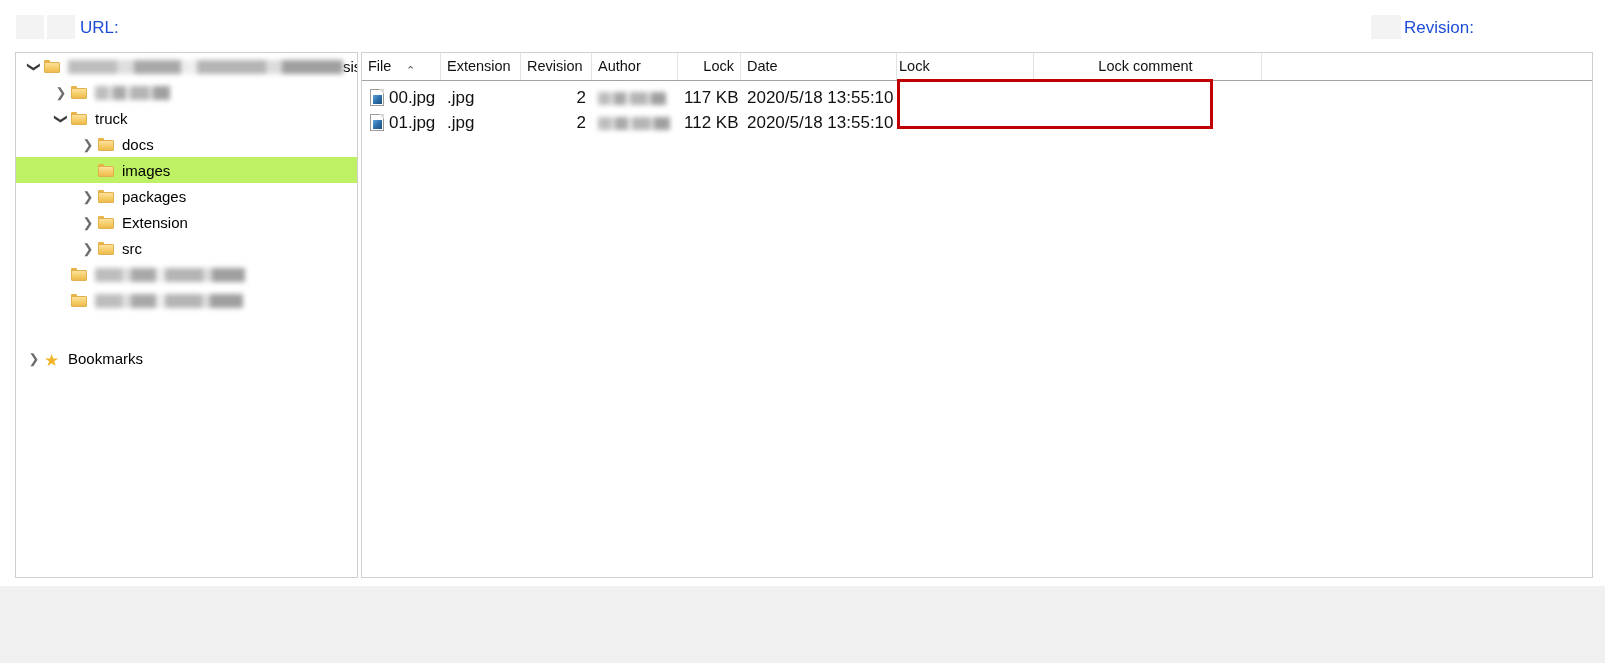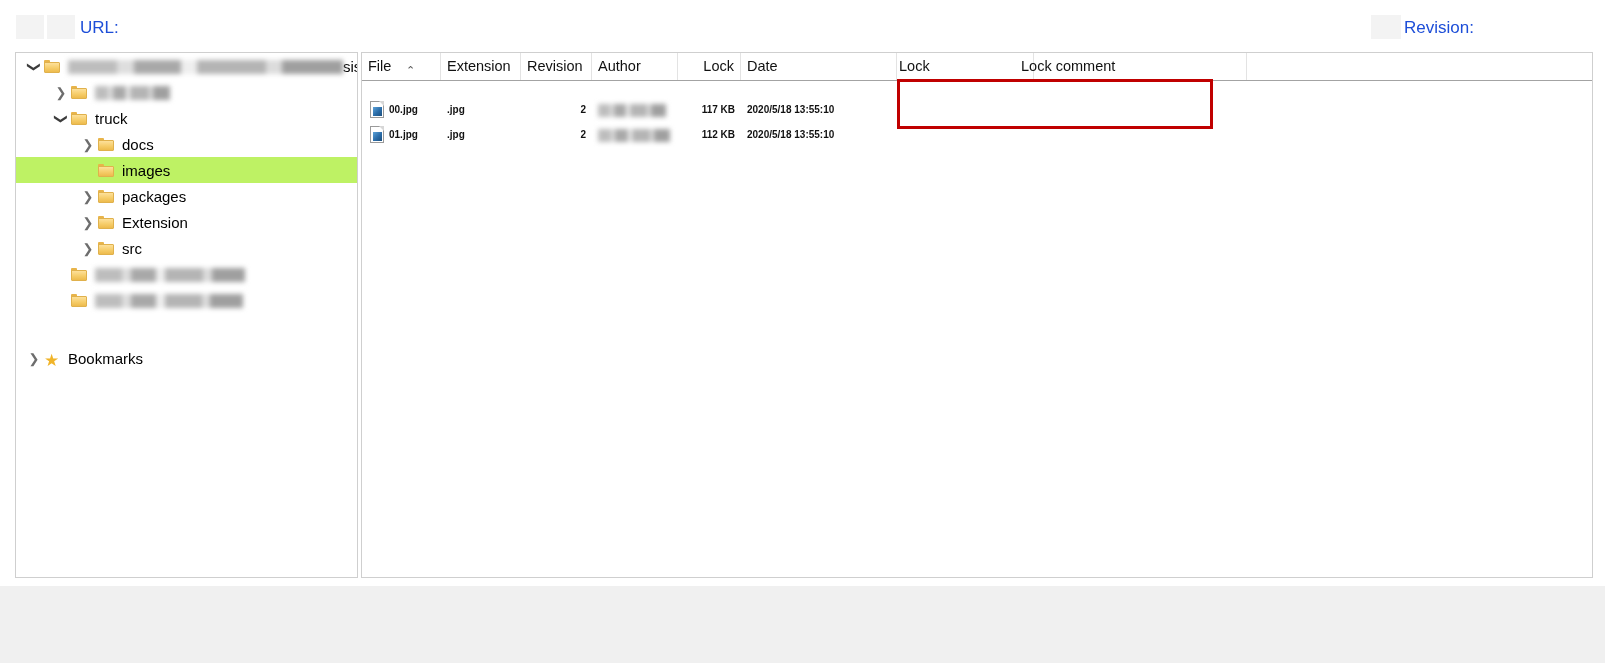--- a/index.html
+++ b/index.html
@@ -170,30 +170,29 @@
 
   
   .lrow {
     position: absolute;
     left: 0;
     height: 25px;
     width: 1230px;
   }
   .lcell {
     position: absolute;
-    top: 16px;
+    top: 4px;
     height: 25px;
     line-height: 25px;
-    font-size: 10px;
+    font-size: 17px;
     color: #111111;
     box-sizing: border-box;
     padding: 0 6px;
     white-space: nowrap;
     overflow: hidden;
-    font-weight: bold;
   }
   .lcell.right { text-align: right; }
   .img-ico {
     position: absolute;
     left: 8px; top: 4px;
     width: 14px; height: 17px;
     background: #ffffff;
     border: 1px solid #9a9a9a;
     box-sizing: border-box;
   }
@@ -261,21 +260,21 @@
 
 <div class="list-panel">
   <div class="lh" id="list-header">
       <div class="lh-cell" style="left: 0px; width: 79px;"><span>File</span><span class="sortcaret" style="left: 44px;">⌃</span></div>
       <div class="lh-cell" style="left: 79px; width: 80px;"><span>Extension</span></div>
       <div class="lh-cell" style="left: 159px; width: 71px;"><span>Revision</span></div>
       <div class="lh-cell" style="left: 230px; width: 86px;"><span>Author</span></div>
       <div class="lh-cell right" style="left: 316px; width: 63px;"><span>Lock</span></div>
       <div class="lh-cell" style="left: 379px; width: 156px;"><span>Date</span></div>
       <div class="lh-cell" style="left: 531px; width: 141px;"><span>Lock</span></div>
-      <div class="lh-cell" style="left: 653px; width: 232px;"><span>Lock comment</span></div>
+      <div class="lh-cell" style="left: 668px; width: 232px; text-align: center;"><span>Lock comment</span></div>
     </div>
   <div id="list-rows">
       <div class="lrow" style="top: 28px;">
         <div class="lcell" style="left: 0px; width: 79px;"><span class="img-ico"></span><span style="margin-left: 21px;">00.jpg</span></div>
         <div class="lcell" style="left: 79px; width: 80px;">.jpg</div>
         <div class="lcell right" style="left: 159px; width: 71px;">2</div>
         <div class="lcell" style="left: 230px; width: 86px;"><span class="blur blur-b" style="width: 68px; height: 13px; vertical-align: middle;">&nbsp;</span></div>
         <div class="lcell right" style="left: 316px; width: 63px;">117 KB</div>
         <div class="lcell" style="left: 379px; width: 156px;">2020/5/18 13:55:10</div>
         <div class="lcell" style="left: 535px; width: 141px;"></div>

